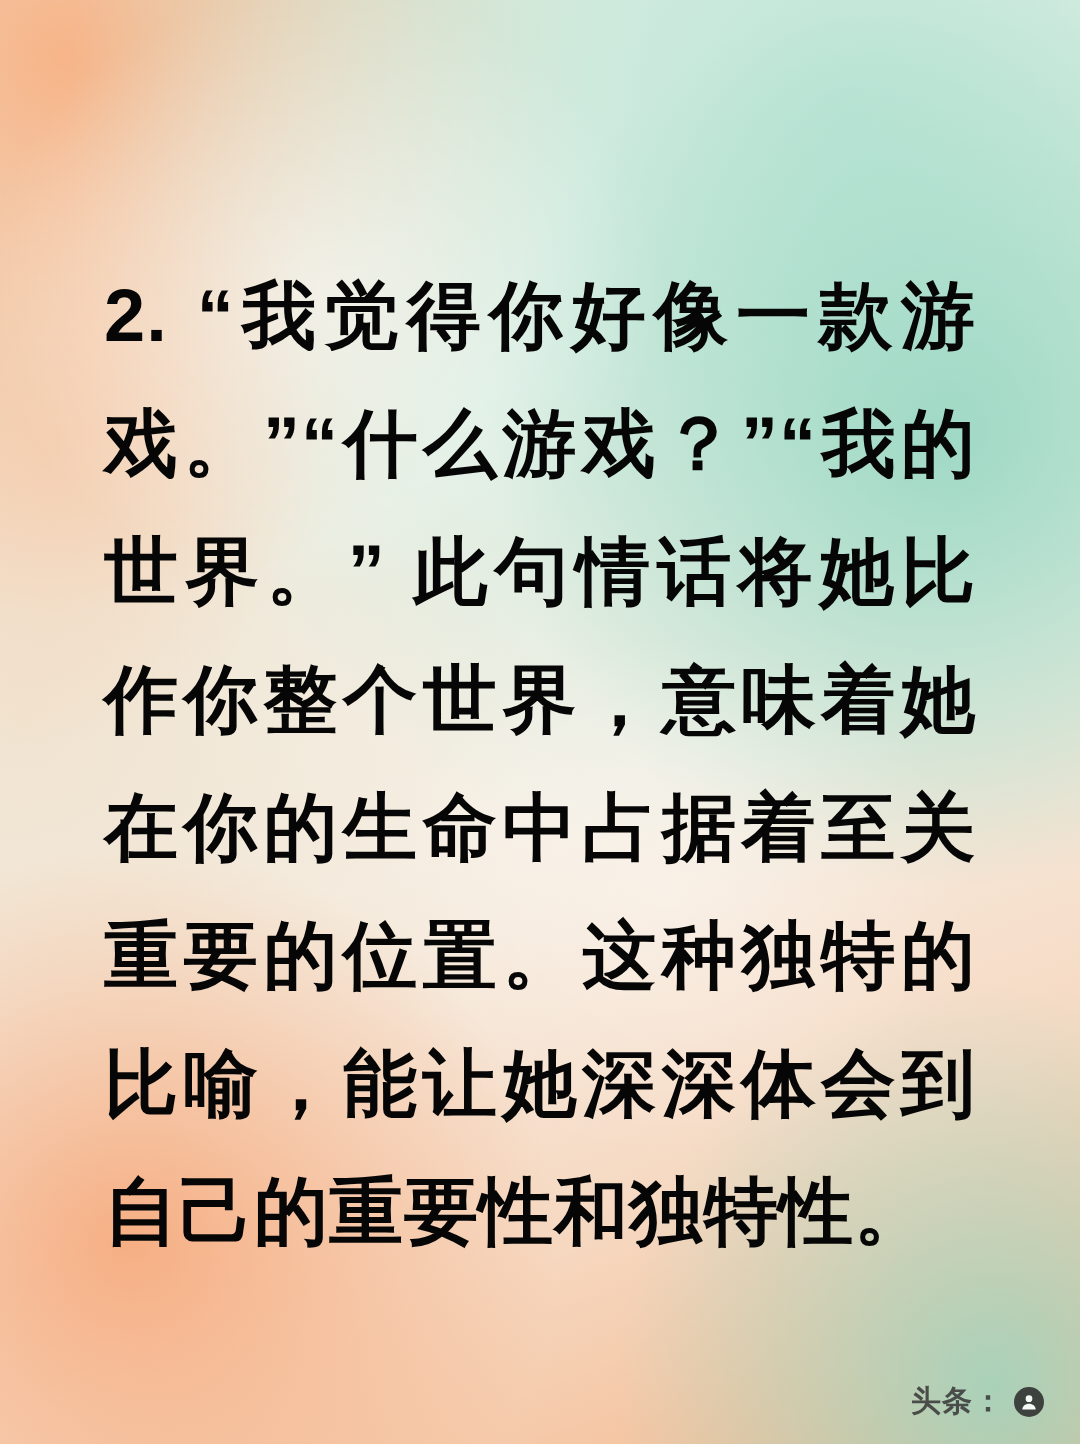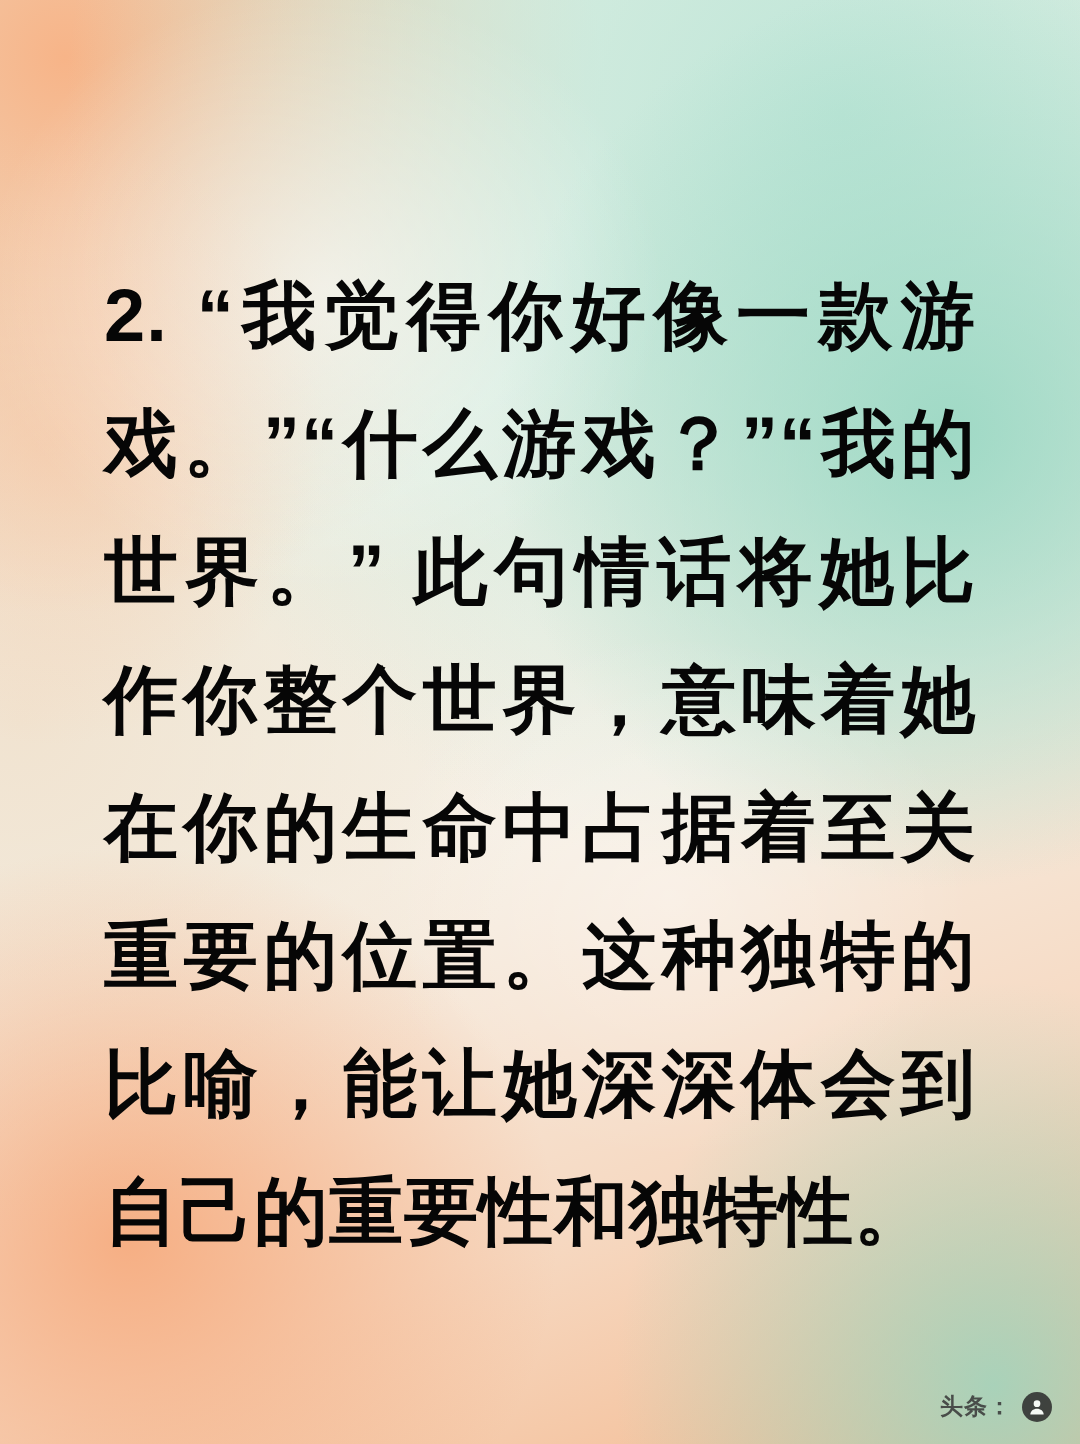--- a/index.html
+++ b/index.html
@@ -60,27 +60,27 @@
     font-size: 74px;
     line-height: 128px;
     letter-spacing: 1px;
     text-align: justify;
     text-justify: inter-ideograph;
     white-space: pre-wrap;
     -webkit-font-smoothing: antialiased;
   }
   .watermark {
     position: absolute;
-    right: 28px;
+    right: 36px;
     bottom: 22px;
     display: flex;
     align-items: center;
     gap: 10px;
     color: #3b3b3b;
-    font-size: 23px;
+    font-size: 30px;
     font-weight: 600;
     opacity: 0.88;
     font-family: "Liberation Sans", "DejaVu Sans", sans-serif;
   }
   .watermark .wm-prefix {
     letter-spacing: 1px;
   }
   .wm-avatar {
     width: 30px;
     height: 30px;

